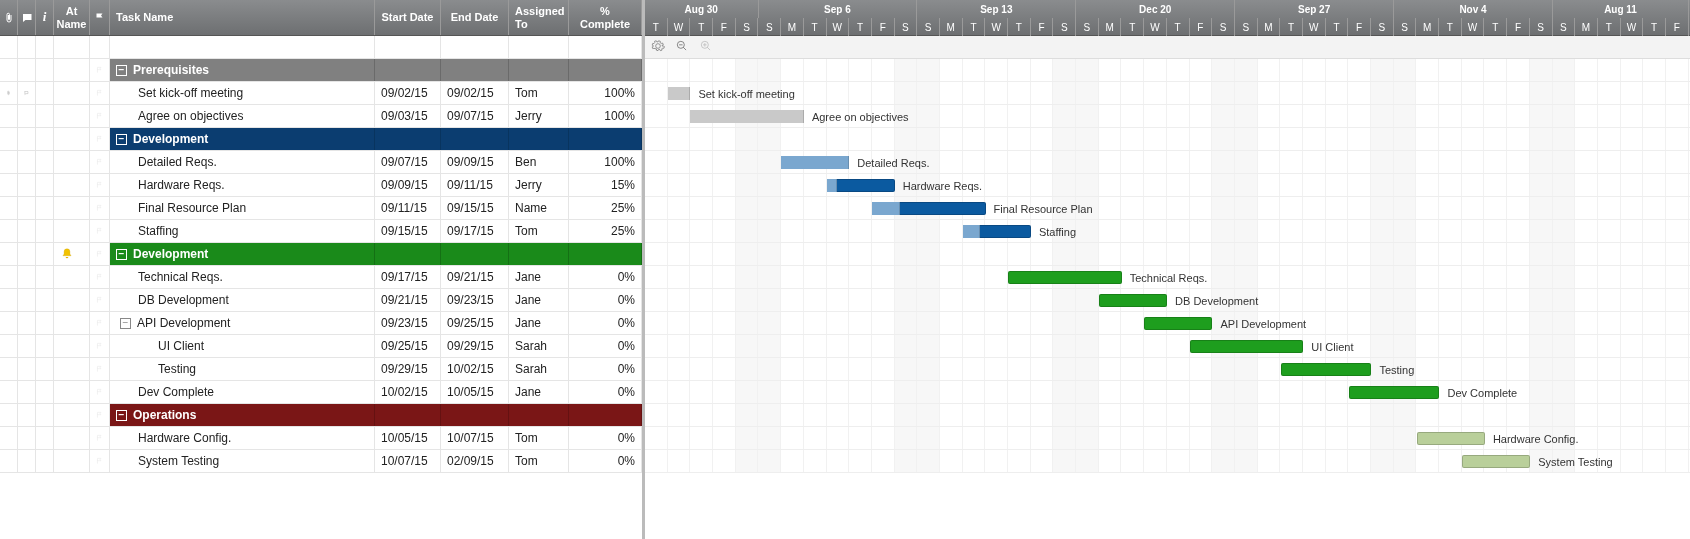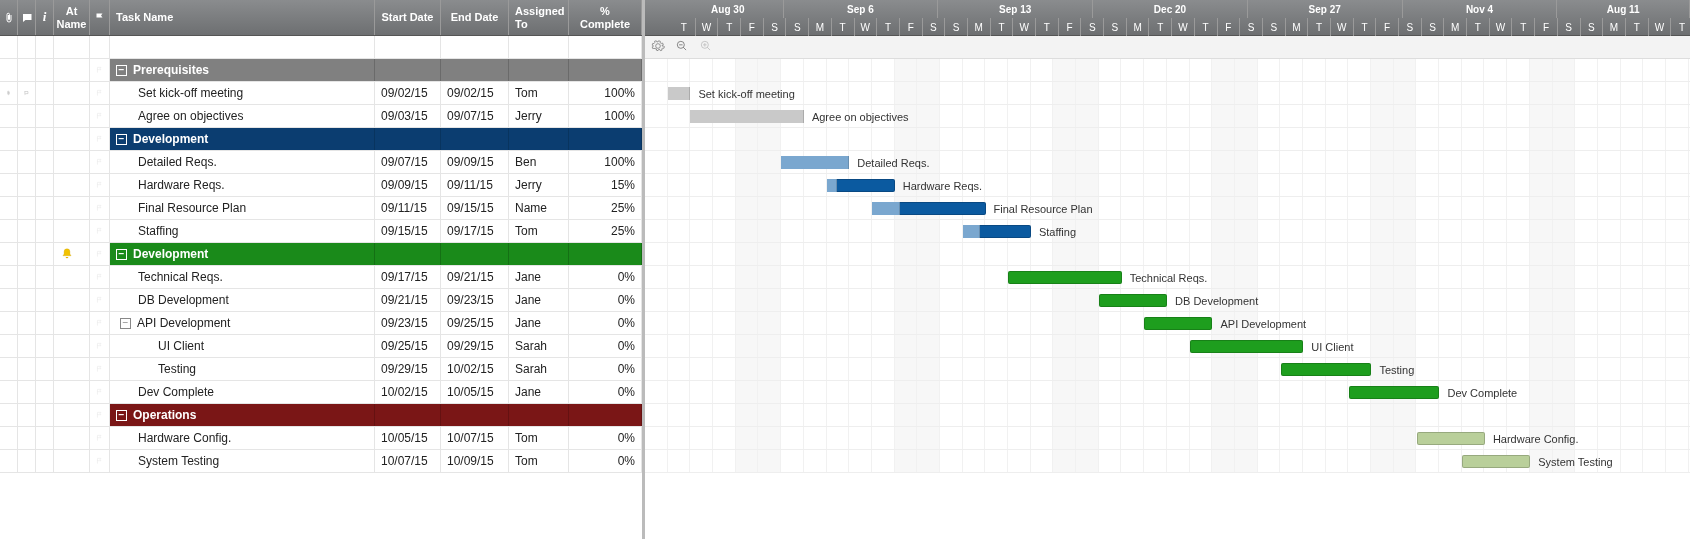--- a/index.html
+++ b/index.html
@@ -129,21 +129,20 @@
     height: 36px;
     background: linear-gradient(#8a8c8e, #6d6f71);
     color: #fff;
     font-size: 10px;
     position: relative;
     border-bottom: 1px solid #555;
   }
   .tl-months, .tl-days {
     width: 100%;
     display: flex;
-    padding-left: 28px;
   }
   .tl-months { height: 18px; }
   .tl-days   { height: 18px; }
   .tl-month {
     border-right: 1px solid #9a9a9a;
     display: flex; align-items: center; justify-content: center;
     font-weight: bold;
   }
   .tl-day {
     flex: 0 0 auto;
@@ -580,21 +579,21 @@
             <div class="cell col-risk"></div>
             <div class="cell col-flag">
               <svg class="flag-outline" viewBox="0 0 24 24">
                 <path d="M5 3v18M5 3h12l-3 4 3 4H5" fill="none" stroke="#888" stroke-width="1.5"></path>
               </svg>
             </div>
             <div class="cell col-name indent1">
               <span>System Testing</span>
             </div>
             <div class="cell col-start">10/07/15</div>
-            <div class="cell col-end">10/09/15</div>
+            <div class="cell col-end">02/09/15</div>
             <div class="cell col-assign">Tom</div>
             <div class="cell col-pct right">0%</div>
           </div>
         </div>
     </div>
   </div>
 
   <div class="timeline">
     <div class="tl-header">
       <div class="tl-months" id="tl-months">

